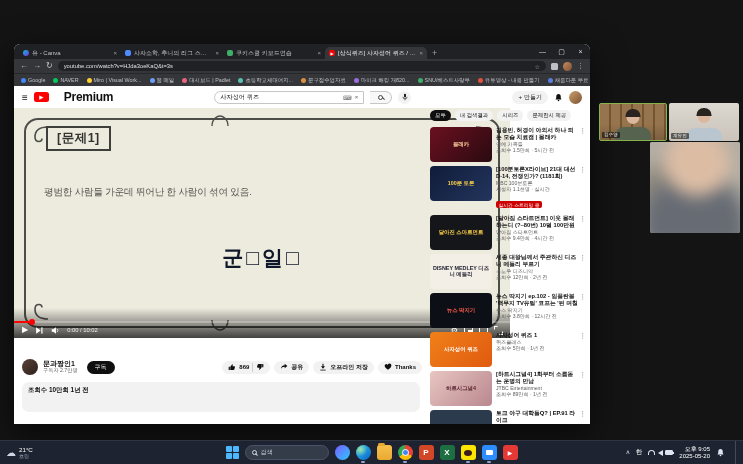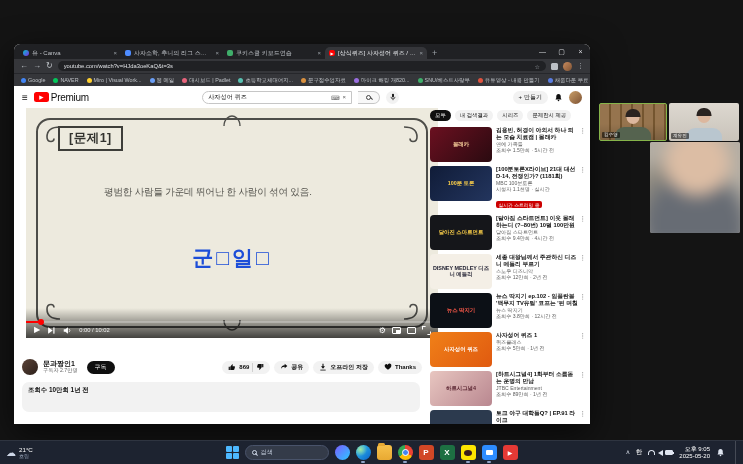--- a/index.html
+++ b/index.html
@@ -53,47 +53,47 @@
   .bm:nth-of-type(11) .bdot{background:#5a7de0}
 
   
   #yt { position:absolute; left:0; top:42px; width:576px; height:338px; background:#fff; }
 
   .ythead { height:22px; display:flex; align-items:center; gap:6px; padding:0 8px; }
   .burger { font-size:10px; color:#0f0f0f; }
   .ytlogo { display:flex; align-items:center; gap:2px; }
   .ytmark { width:15px; height:10px; background:#f00; border-radius:2.5px; color:#fff; font-size:5.5px;
     display:flex; align-items:center; justify-content:center; }
-  .ytword { font-size:10px; font-weight:normal; letter-spacing:-.3px; color:#0f0f0f; }
+  .ytword { font-size:12px; font-weight:bold; letter-spacing:-.3px; color:#0f0f0f;margin-left:13px; }
   .sp { flex:1; }
   .searchpill { width:150px; height:13px; border:1px solid #c6c6c6; border-radius:7px 0 0 7px; display:flex;
     align-items:center; padding:0 5px; gap:3px; font-size:6.2px; color:#0f0f0f; }
   .searchpill .q { flex:1; overflow:hidden; white-space:nowrap; }
   .searchpill .kb,.searchpill .clr { font-size:6px; color:#606060; }
   .searchbtn { width:22px; height:13px; border:1px solid #c6c6c6; border-left:none; border-radius:0 7px 7px 0;
     background:#f8f8f8; display:flex; align-items:center; justify-content:center; }
   .mag { width:5px; height:5px; border:1px solid #444; border-radius:50%; position:relative; }
   .mag::after { content:""; position:absolute; width:3px; height:1px; background:#444;
     transform:rotate(45deg); right:-2.6px; bottom:-.8px; }
   .micbtn { width:13px; height:13px; border-radius:50%; background:#f2f2f2; display:flex; align-items:center; justify-content:center; }
   .createbtn { height:13px; border-radius:7px; background:#f2f2f2; display:flex; align-items:center; gap:2px;
     padding:0 6px; font-size:6px; color:#0f0f0f; }
   .hd-avatar { width:13px; height:13px; border-radius:50%; background:linear-gradient(135deg,#caa06a,#7e5233); }
 
   
-  #player { position:absolute; left:12px; top:22px; width:412px; height:230px; background:#edeade; overflow:hidden; }
+  #player { position:absolute; left:0; top:22px; width:496px; height:230px; background:#edeade; overflow:hidden; }
   .frame { position:absolute; inset:10px; border:2.5px solid #4d4d49; border-radius:14px; }
   .orn { position:absolute; color:#4d4d49; }
   .qlabel { position:absolute; left:32px; top:18px; border:2px solid #3e3e3a; padding:2px 9px;
     font-size:12.5px; font-weight:bold; color:#33332f; letter-spacing:.5px; }
-  .qline { position:absolute; left:30px; font-size:9.6px; color:#55544e; letter-spacing:-.2px;margin-left:48px; }
+  .qline { position:absolute; left:30px; font-size:9.6px; color:#55544e; letter-spacing:-.2px; }
   .qline.l1 { top:78px; }
   .qline.l2 { top:96px; }
   .qanswer { position:absolute; left:0; right:0; top:136px; text-align:center; font-size:21px;
-    font-weight:bold; color:#1d4ed8; letter-spacing:3px; }
+    font-weight:bold; color:#0f172a; letter-spacing:3px; }
   .ctl-grad { position:absolute; left:0; right:0; bottom:0; height:30px;
     background:linear-gradient(transparent, rgba(0,0,0,.72)); }
   .progress { position:absolute; left:0; right:0; bottom:15px; height:2px; background:rgba(255,255,255,.25); }
   .progress .fill { width:3%; height:100%; background:#f00; }
   .progress .knob { position:absolute; left:3%; top:-2px; width:6px; height:6px; border-radius:50%; background:#f00; }
   .ctl-row { position:absolute; left:8px; right:8px; bottom:2px; height:12px; display:flex; align-items:center;
     gap:7px; color:#fff; }
   .ctl-row .ply { font-size:8px; line-height:8px; }
   .timecode { font-size:5.8px; color:#eee; }
   .ctl-right { margin-left:auto; display:flex; align-items:center; gap:6px; }

